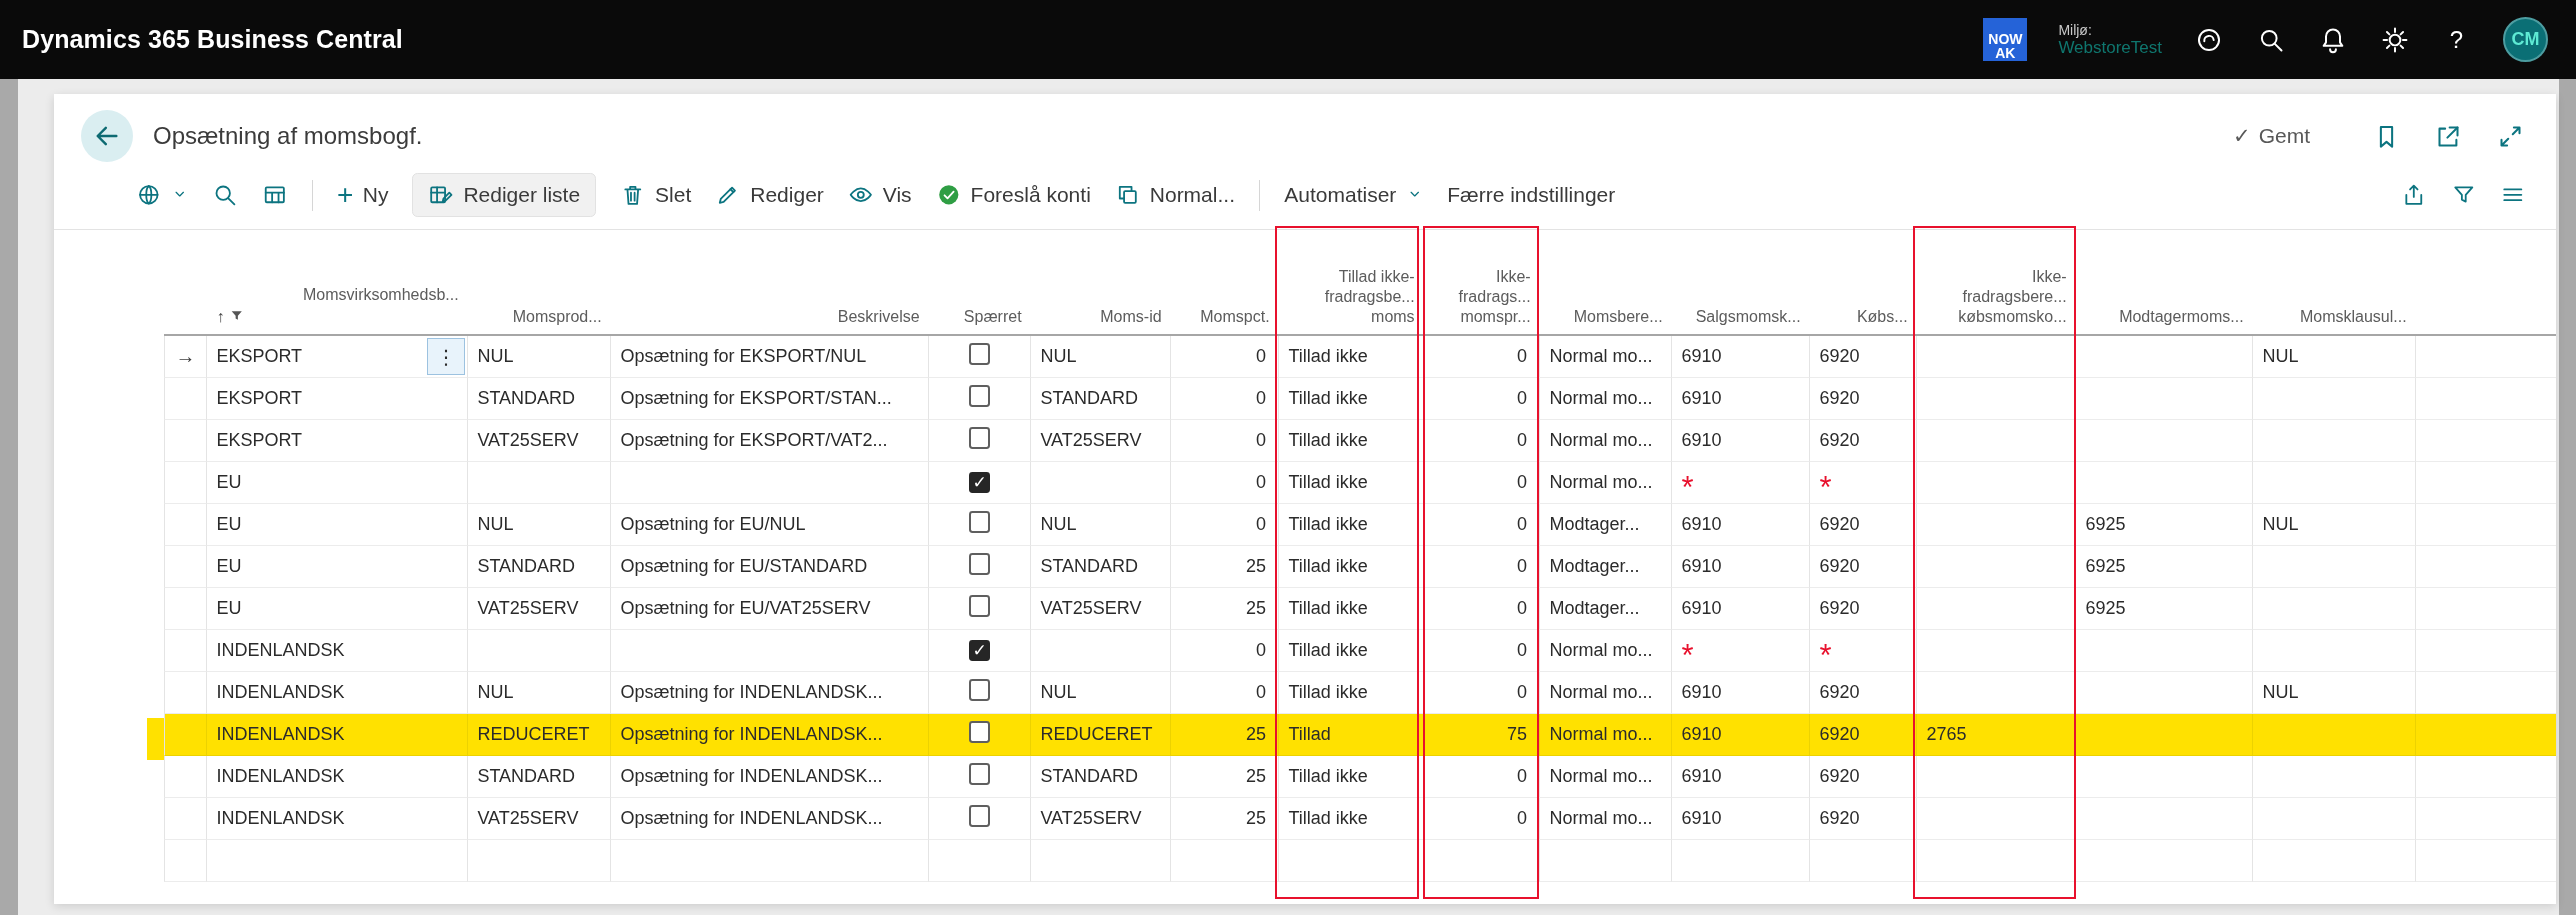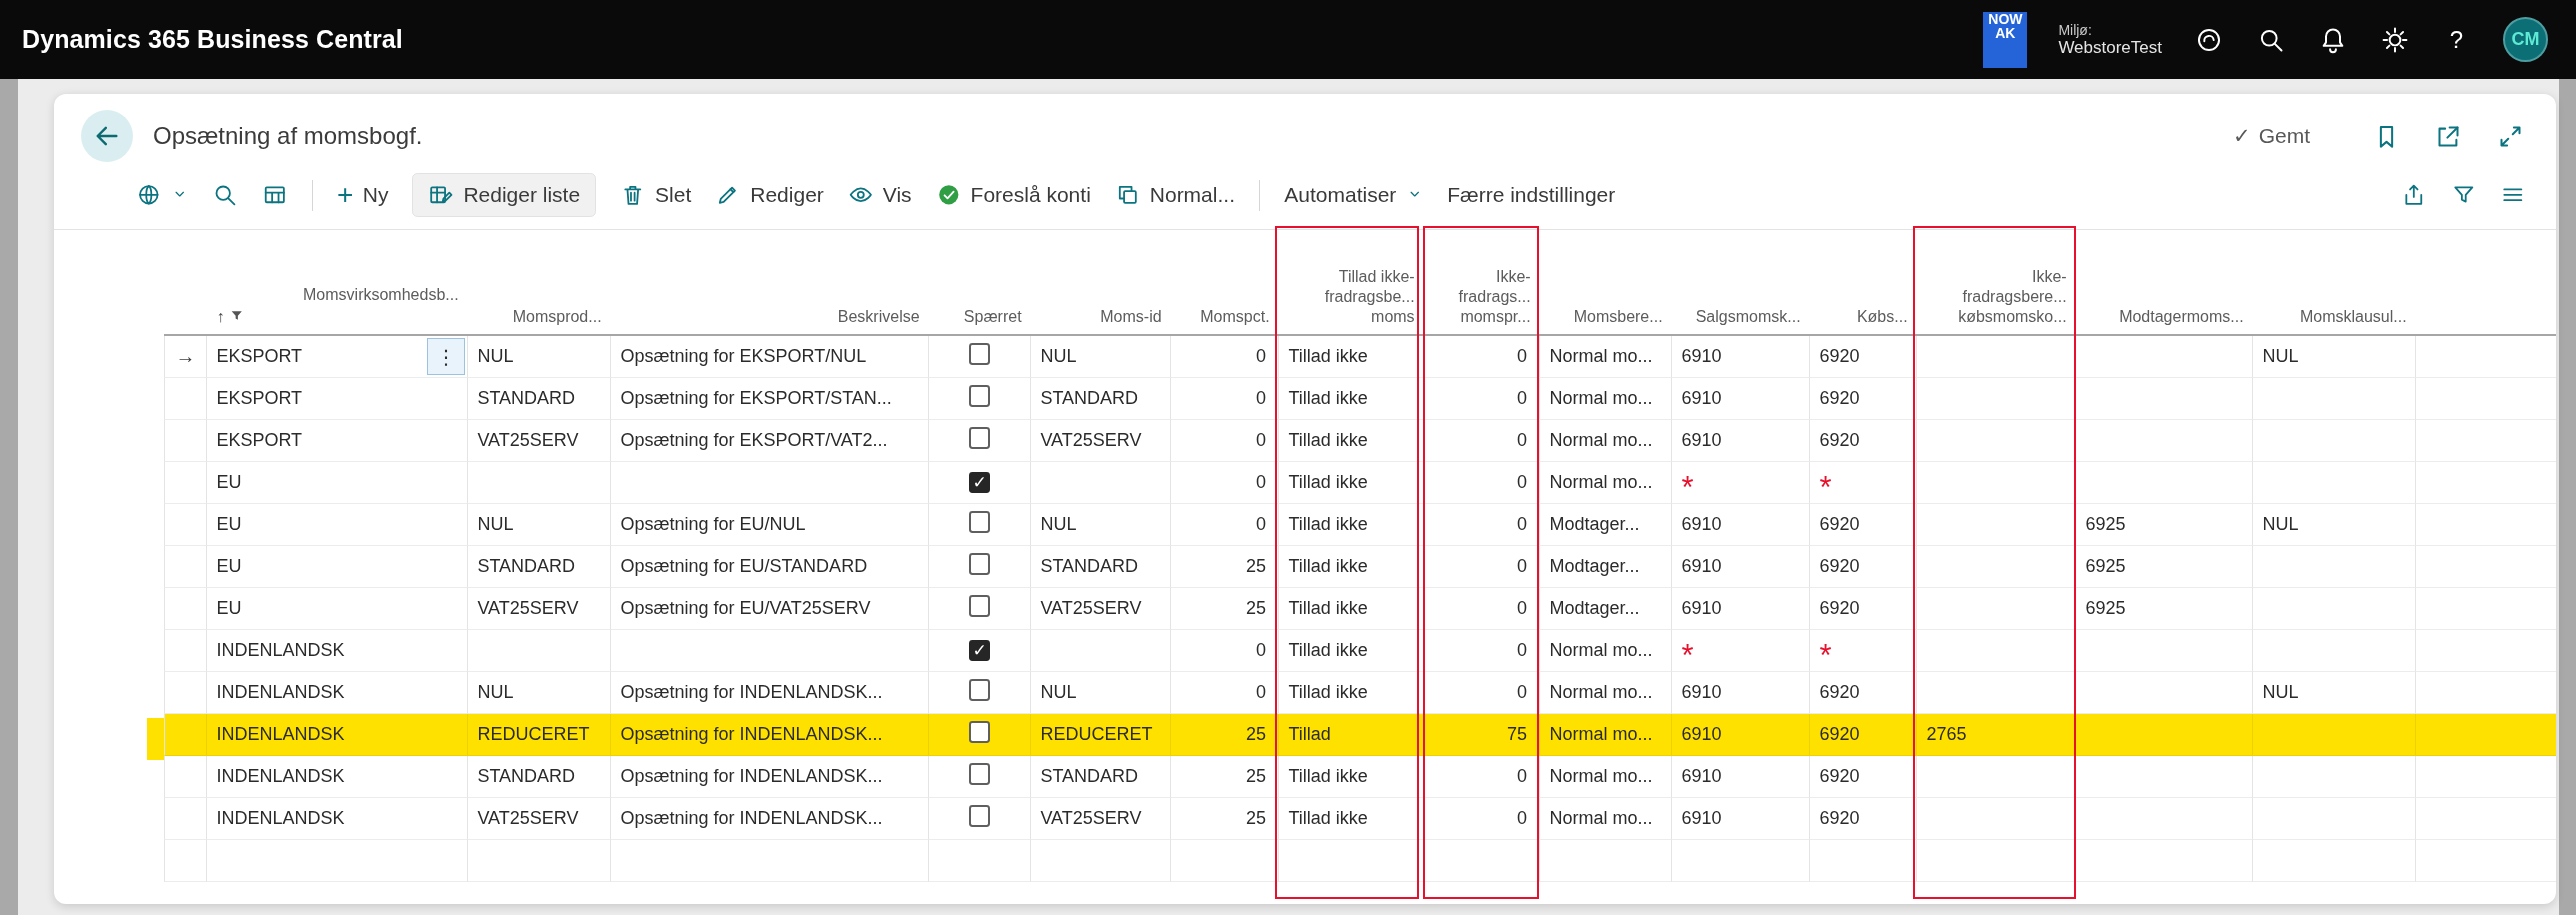--- a/index.html
+++ b/index.html
@@ -4,39 +4,39 @@
 <style>
   * { margin:0; padding:0; box-sizing:border-box; }
   html,body { width:2576px; height:916px; overflow:hidden; background:#ededed;
     font-family:"Liberation Sans", sans-serif; }
 
   
   .topbar { position:absolute; top:0; left:0; width:2576px; height:79px; background:#0a0a0a;
     display:flex; align-items:center; color:#fff; z-index:30; }
   .topbar-title { margin-left:22px; font-size:25px; font-weight:600; letter-spacing:0.1px; }
   .topbar-right { margin-left:auto; display:flex; align-items:center; gap:31px; margin-right:28px; }
-  .env-badge { width:44px; height:56px; background:#2563d8; display:flex; flex-direction:column;
-    align-items:center; justify-content:flex-start; line-height:1.05; }
+  .env-badge { width:44px; height:43px; background:#2563d8; display:flex; flex-direction:column;
+    align-items:center; justify-content:flex-end; line-height:1.05; }
   .env-badge span { font-size:14px; font-weight:700; }
   .env-info { display:flex; flex-direction:column; line-height:1.15; }
   .env-info .l1 { font-size:14px; color:#c9c9c9; }
-  .env-info .l2 { font-size:17px; color:#e5e5e5; }
+  .env-info .l2 { font-size:17px; color:#0f766e; }
   .tb-icon { width:31px; height:31px; display:flex; align-items:center; justify-content:center; cursor:pointer; }
   .tb-icon svg { width:28px; height:28px; stroke:#fff; fill:none; stroke-width:1.7; stroke-linecap:round; stroke-linejoin:round; }
   .tb-help { font-size:24px; color:#fff; }
   .avatar { width:45px; height:45px; border-radius:50%; background:#0b6f75; border:2px solid #4d9da1;
     color:#5eead4; display:flex; align-items:center; justify-content:center; font-size:18px; font-weight:600; cursor:pointer; }
 
   
   .page { position:absolute; top:79px; left:0; width:2576px; height:837px; background:#ececec; }
   .edge { position:absolute; top:0; height:100%; width:17.5px; background:#a9a9a9; }
   .edge.left { left:0; } .edge.right { right:0; }
 
   .card { position:absolute; left:54px; top:15px; width:2502px; height:810px; background:#fff;
-    border-radius:12px; box-shadow:0 2.7px 9.4px rgba(0,0,0,.14); overflow:hidden; }
+    border-radius:0; box-shadow:0 2.7px 9.4px rgba(0,0,0,.14); overflow:hidden; }
 
   
   .card-header { display:flex; align-items:center; height:67px; padding:17.5px 30px 0 27px; }
   .back-btn { width:52px; height:52px; border-radius:50%; background:#daeef1; border:none; cursor:pointer;
     display:flex; align-items:center; justify-content:center; flex:none; }
   .back-btn svg { width:28px; height:28px; stroke:#0d6a72; fill:none; stroke-width:2.1; stroke-linecap:round; stroke-linejoin:round; }
   .page-title { margin-left:20px; font-size:24px; font-weight:400; color:#3b3b3b; }
   .hdr-right { margin-left:auto; display:flex; align-items:center; gap:31px; }
   .saved { display:flex; align-items:center; gap:8px; font-size:21px; color:#585858; margin-right:30px; }
   .hdr-ic { width:31px; height:31px; display:flex; align-items:center; justify-content:center; cursor:pointer; }

